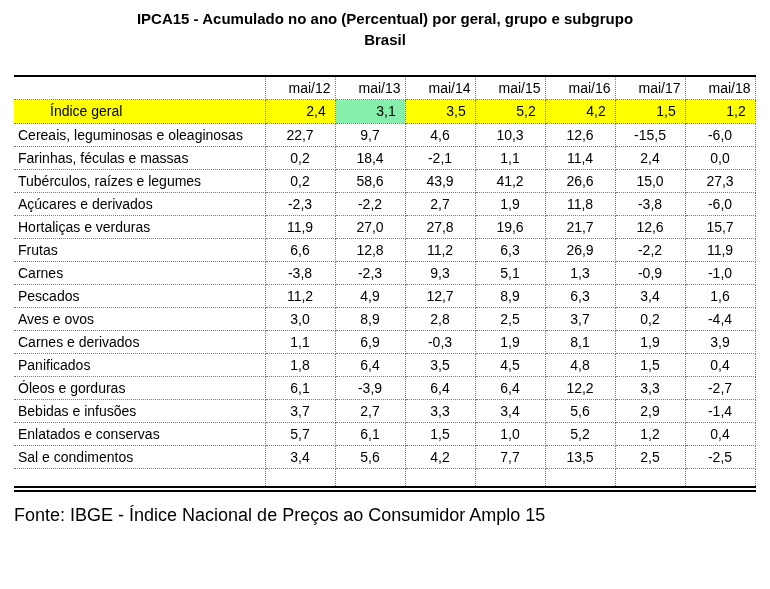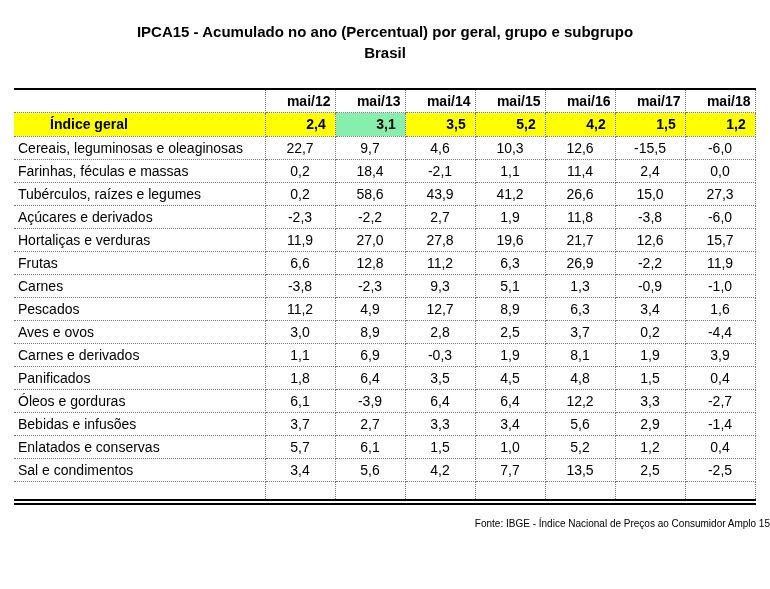--- a/index.html
+++ b/index.html
@@ -7,21 +7,21 @@
   .page {
     width: 770px;
     height: 589px;
     background: #ffffff;
     color: #000000;
     font-family: "Liberation Sans", sans-serif;
     overflow: hidden;
     position: relative;
   }
   .title {
-    padding-top: 21px;
+    padding-top: 8px;
     text-align: center;
     font-weight: bold;
     font-size: 15px;
     line-height: 21px;
   }
   table.ipca {
     border-collapse: collapse;
     table-layout: fixed;
     width: 741px;
     margin: 25px 0 0 14px;
@@ -34,41 +34,41 @@
     font-size: 14px;
     height: 23px;
     padding: 0 4px;
     white-space: nowrap;
     overflow: hidden;
     vertical-align: middle;
   }
   table.ipca th.corner { border-bottom: 1px dotted #7a7a7a; }
   th.year {
     text-align: right;
-    font-weight: bold;
+    font-weight: normal;
     padding-right: 6px;
   }
   td.lbl {
     text-align: left;
     padding-left: 6px;
   }
   td.num { text-align: center; }
   tr.hl td {
-    font-weight: bold;
+    font-weight: normal;
     height: 24px;
     padding-left: 36px;
   }
   tr.empty td {
     height: 21px;
     border-bottom: none;
   }
   .footer {
     margin: 13px 0 0 14px;
-    font-size: 10px;
-    text-align: right;
+    font-size: 18px;
+    text-align: left;
   }
 </style>
 </head>
 <body>
 
 <div class="page">
   <div class="title">
     <div>IPCA15 - Acumulado no ano (Percentual) por geral, grupo e subgrupo</div>
     <div>Brasil</div>
   </div>

